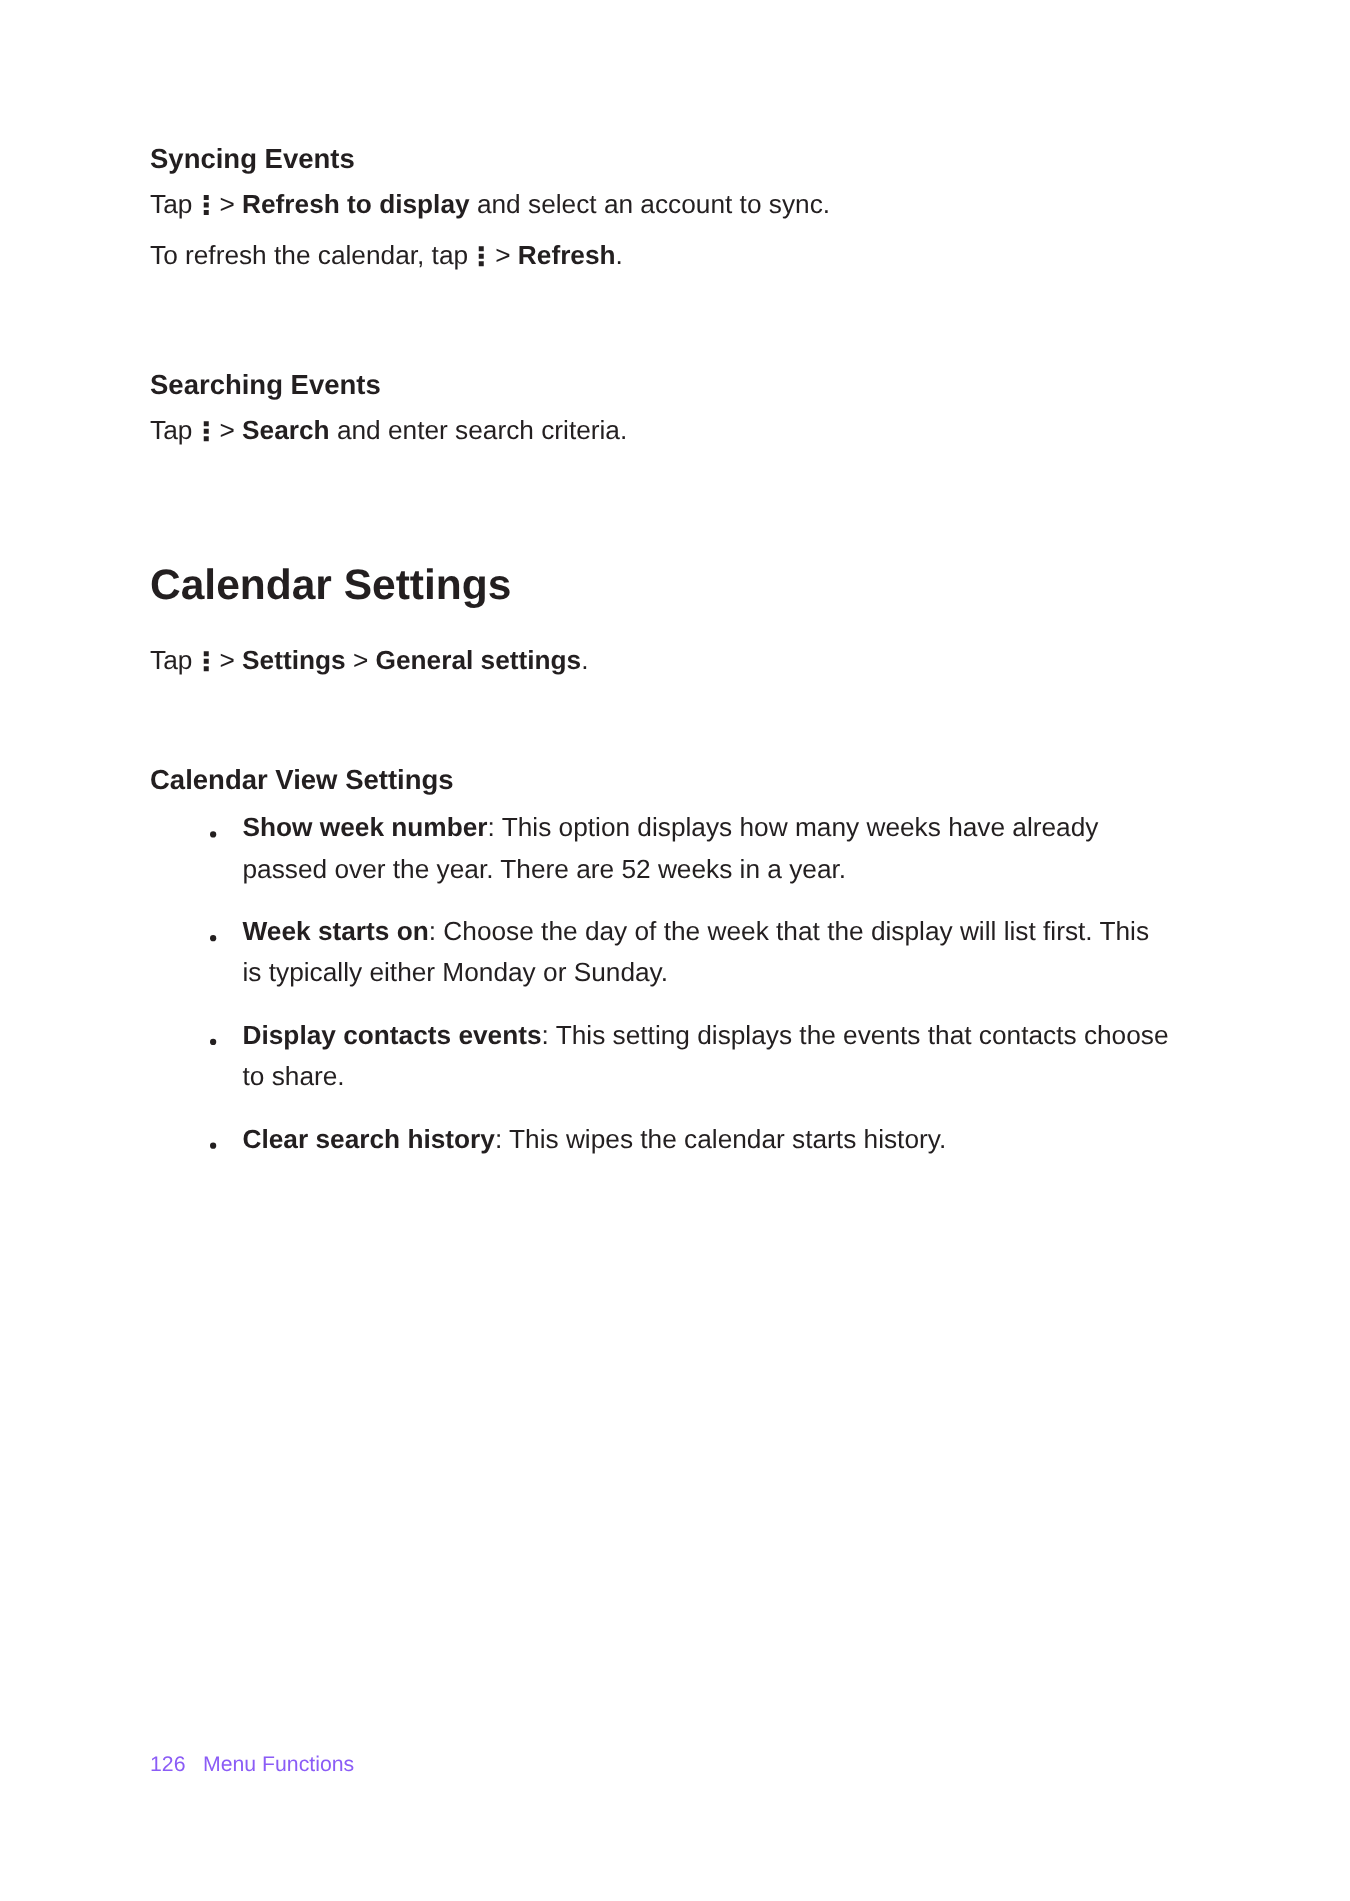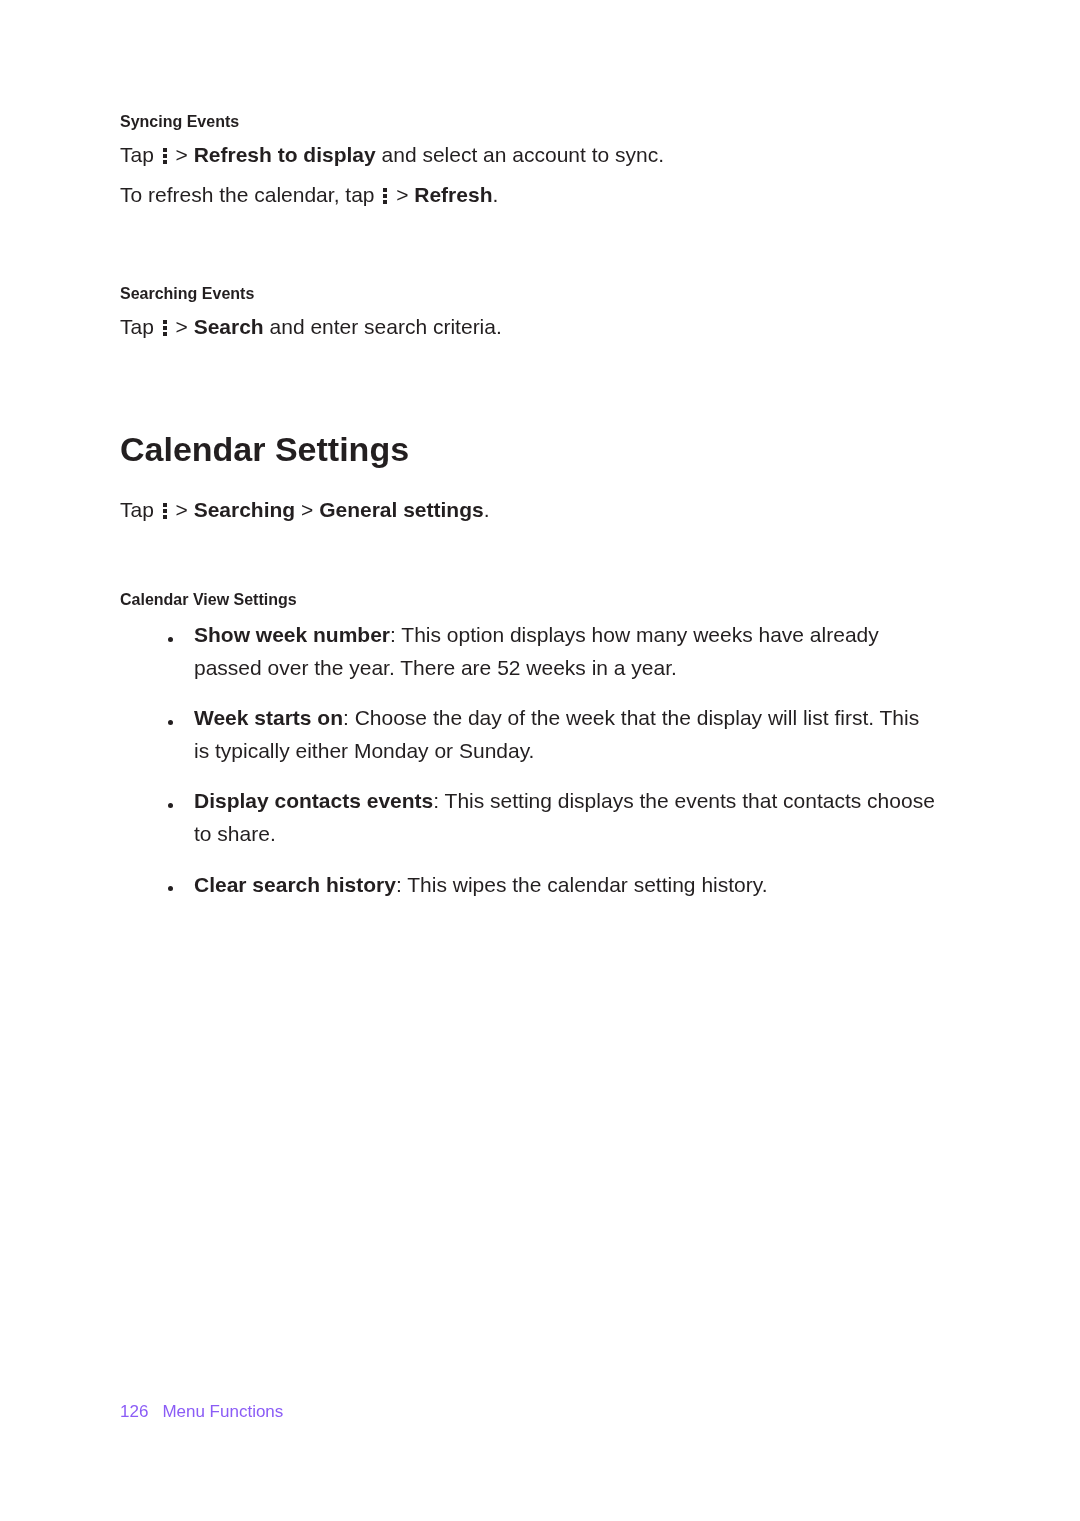--- a/index.html
+++ b/index.html
@@ -15,21 +15,21 @@
   }
   .page {
     position: relative;
     padding: 110px 120px 70px 120px;
     box-sizing: border-box;
     width: 1080px;
     height: 1521px;
   }
   .subhead {
     font-weight: 700;
-    font-size: 16px;
+    font-size: 22px;
     margin: 28px 0 4px 0;
   }
   .subhead.first { margin-top: 0; }
   .para { margin: 4px 0 8px 0; }
   .bold { font-weight: 700; }
   .h2 {
     font-size: 34px;
     font-weight: 700;
     margin: 80px 0 18px 0;
   }
@@ -102,29 +102,29 @@
 
   <div class="sec-gap-lg"></div>
 
   <div class="subhead">Searching Events</div>
   <div class="para">
     <span>Tap </span><span class="more-icon"><span></span></span><span> &gt; </span><span class="bold">Search</span><span> and enter search criteria.</span>
   </div>
 
   <div class="h2">Calendar Settings</div>
   <div class="para">
-    <span>Tap </span><span class="more-icon"><span></span></span><span> &gt; </span><span class="bold">Searching</span><span> &gt; </span><span class="bold">General settings</span><span>.</span>
+    <span>Tap </span><span class="more-icon"><span></span></span><span> &gt; </span><span class="bold">Settings</span><span> &gt; </span><span class="bold">General settings</span><span>.</span>
   </div>
 
   <div class="sec-gap-md"></div>
 
   <div class="subhead">Calendar View Settings</div>
   <ul class="bullets">
     <li><span class="dot"></span><span class="bold">Show week number</span><span>: This option displays how many weeks have already passed over the year. There are 52 weeks in a year.</span></li>
     <li><span class="dot"></span><span class="bold">Week starts on</span><span>: Choose the day of the week that the display will list first. This is typically either Monday or Sunday.</span></li>
     <li><span class="dot"></span><span class="bold">Display contacts events</span><span>: This setting displays the events that contacts choose to share.</span></li>
-    <li><span class="dot"></span><span class="bold">Clear search history</span><span>: This wipes the calendar setting history.</span></li>
+    <li><span class="dot"></span><span class="bold">Clear search history</span><span>: This wipes the calendar starts history.</span></li>
   </ul>
 
   <div class="footer">
     <span class="pg">126</span><span>Menu Functions</span>
   </div>
 </div>
 
 </body></html>

